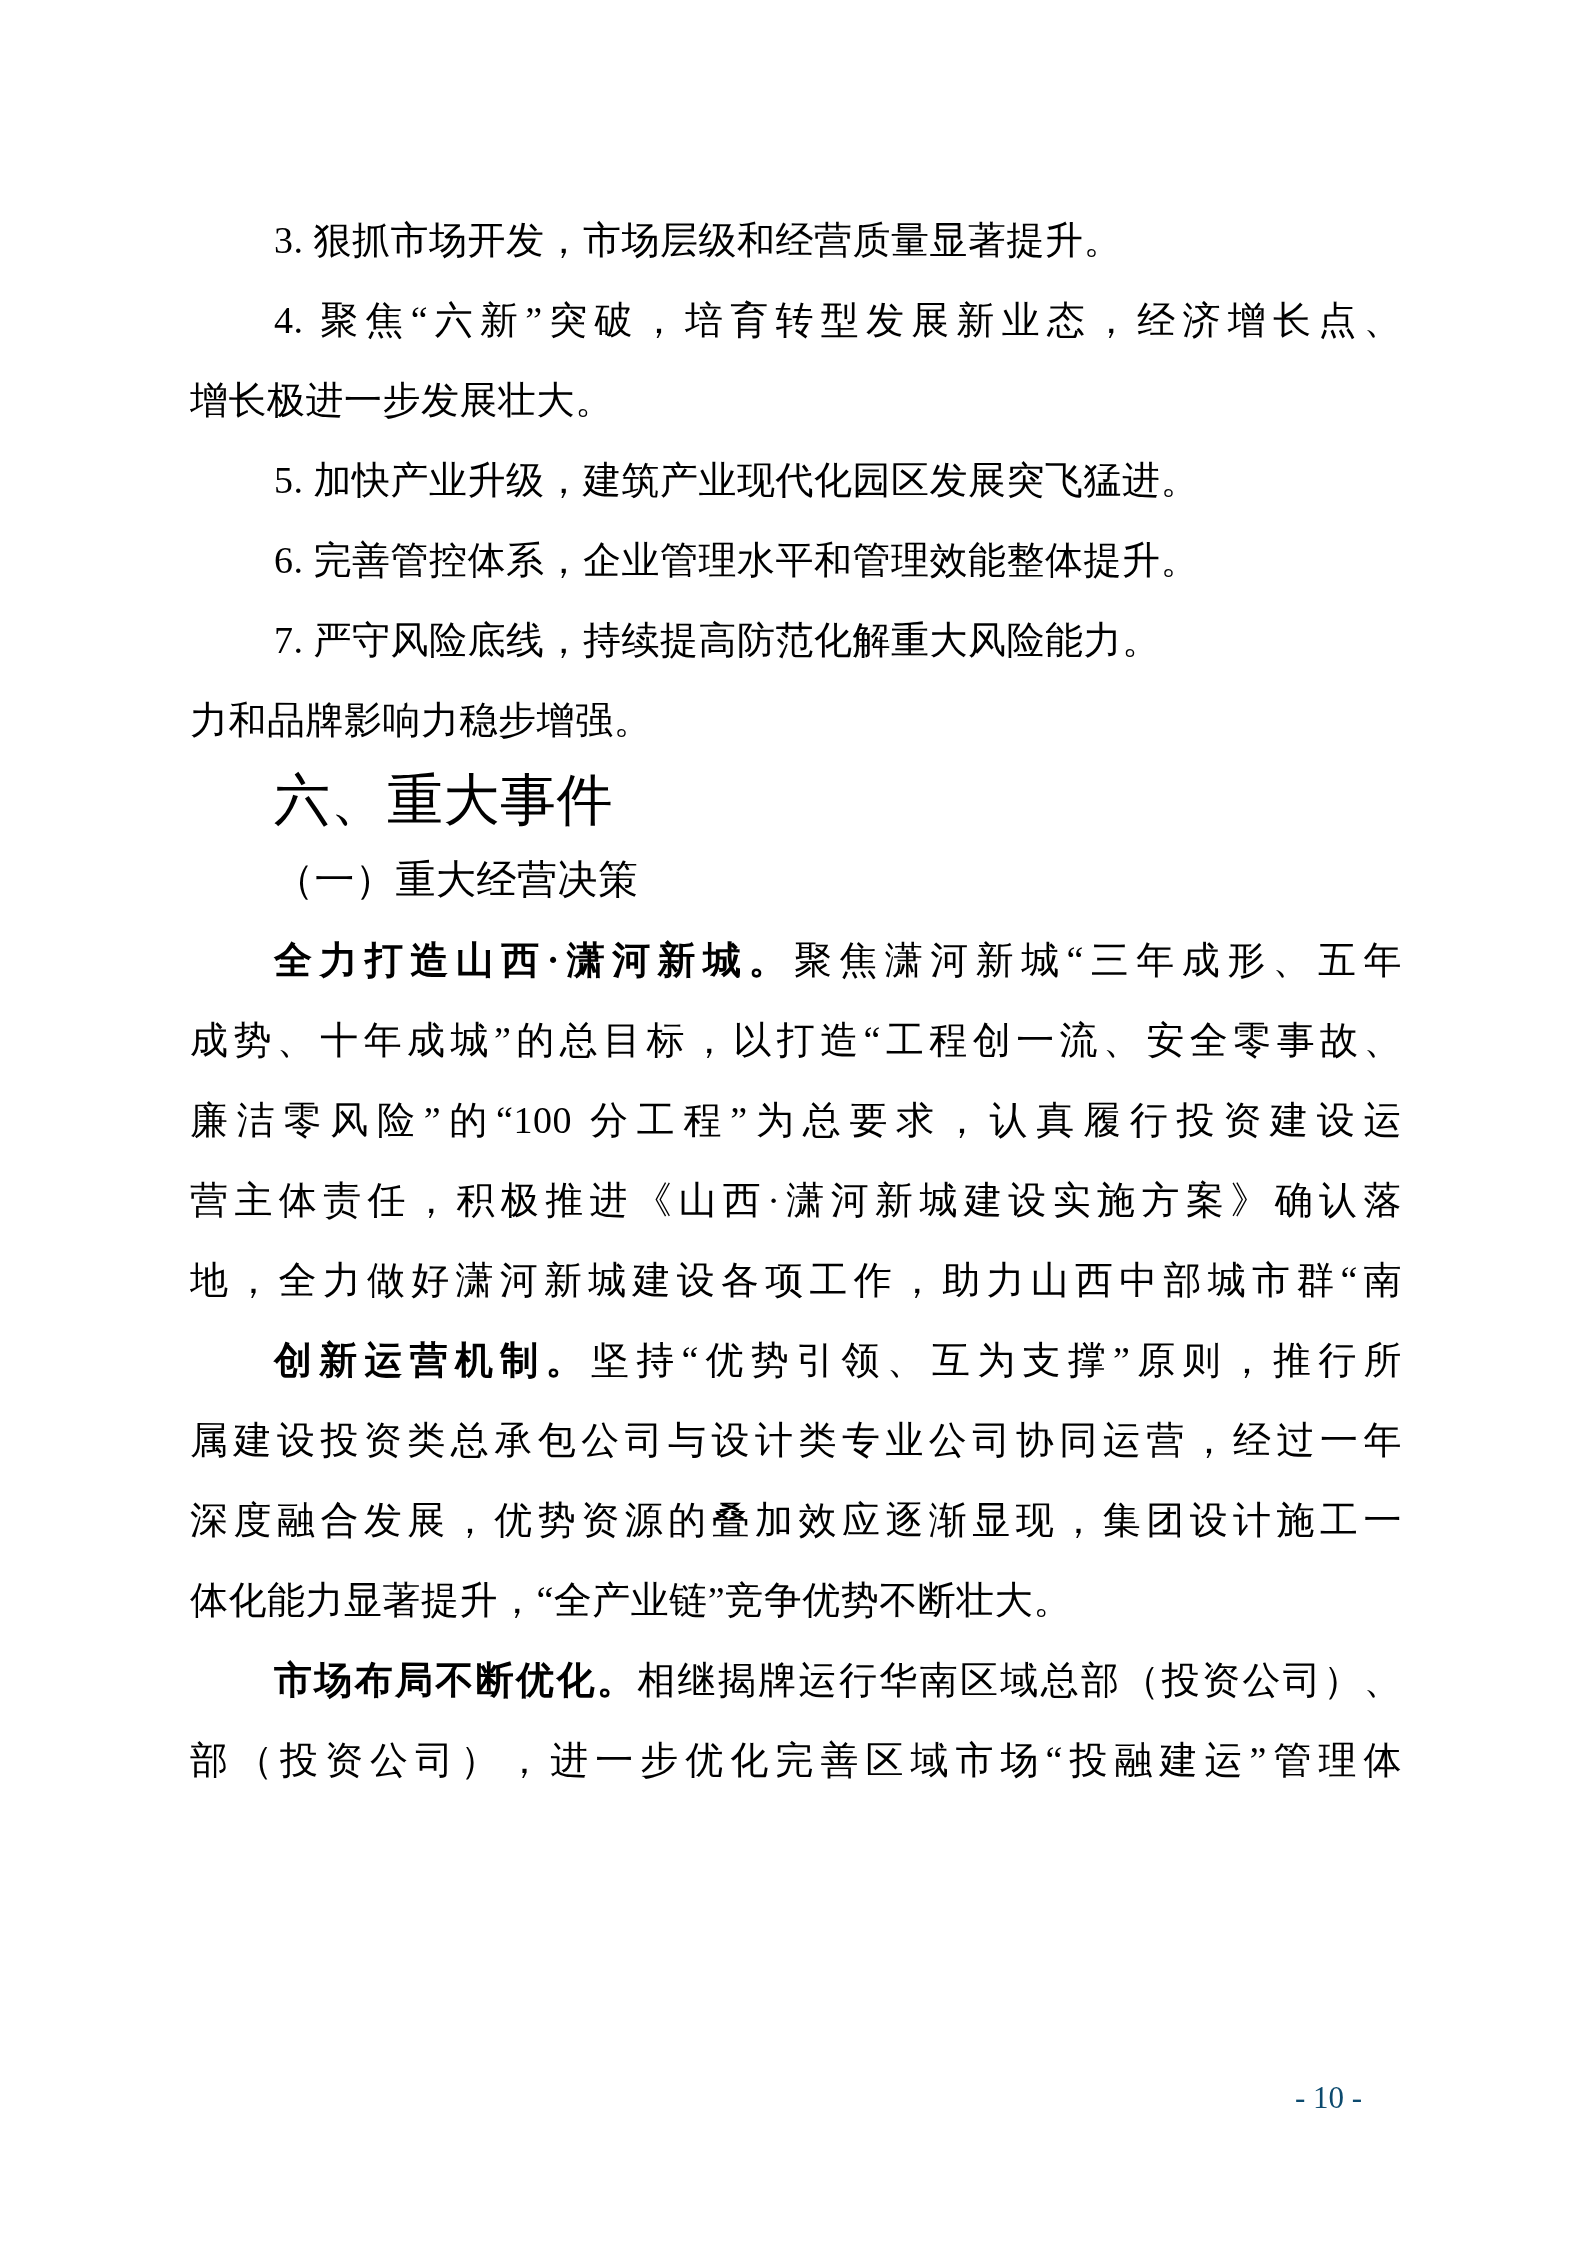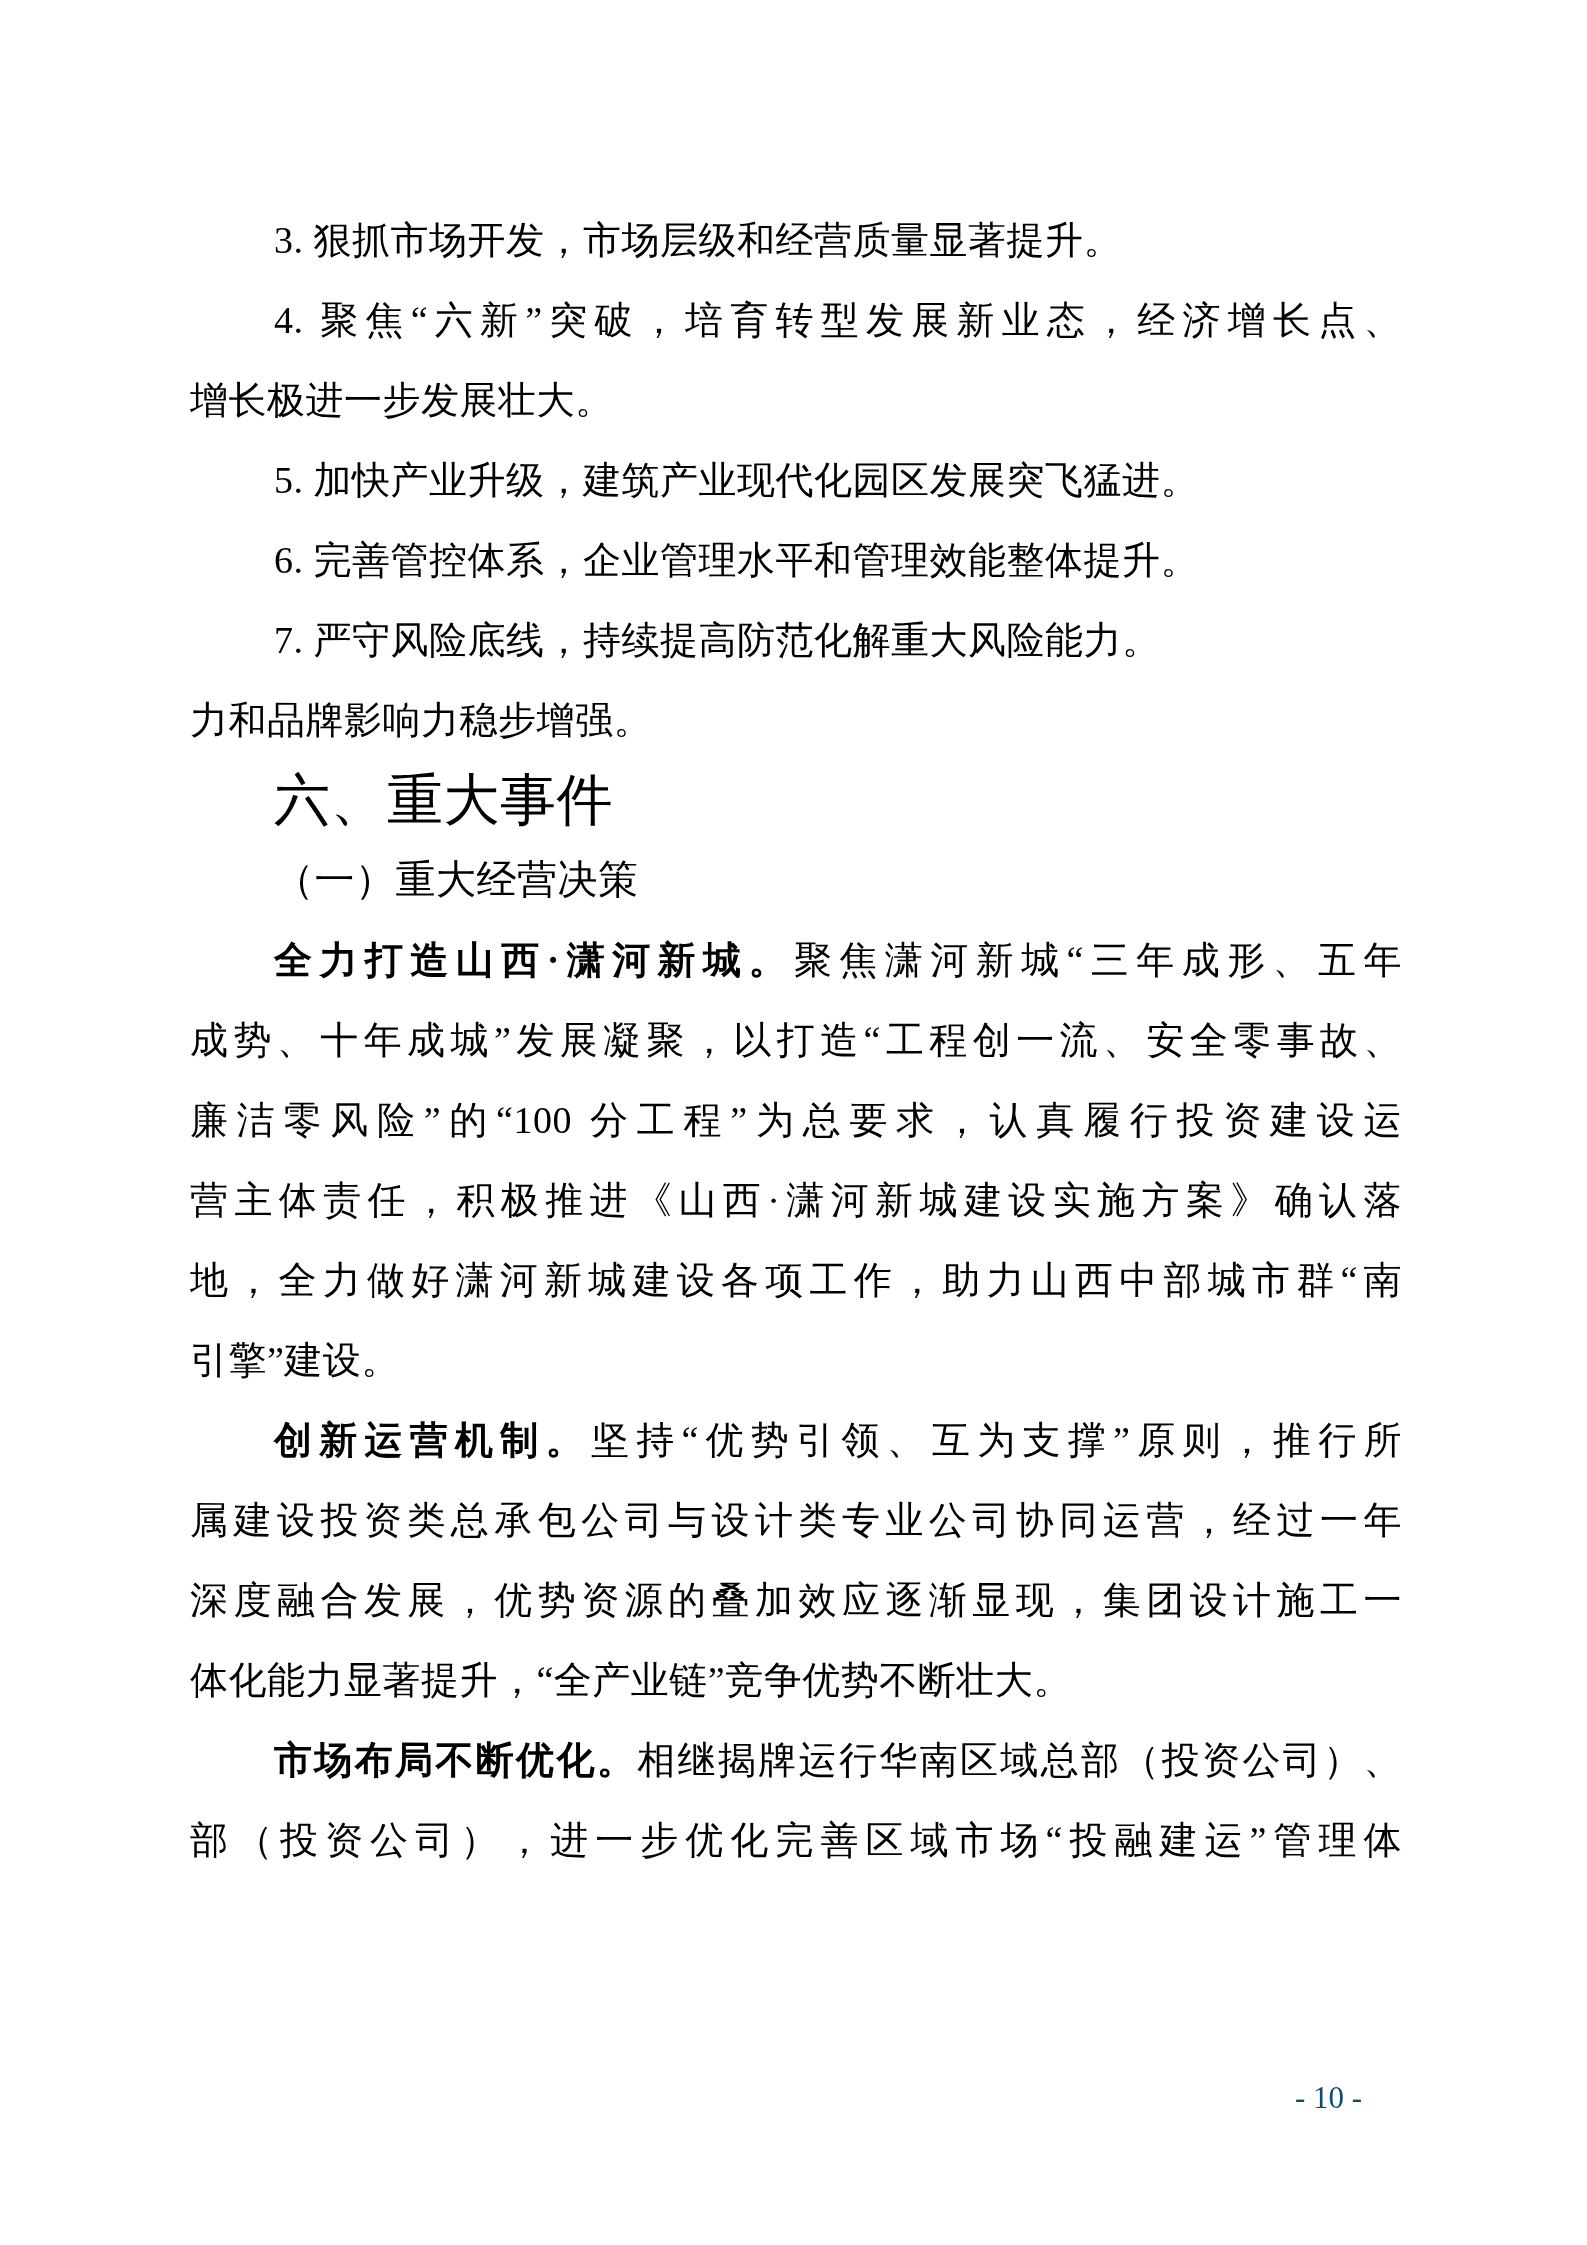--- a/index.html
+++ b/index.html
@@ -55,25 +55,24 @@
     <div class="line indent">3. 狠抓市场开发，市场层级和经营质量显著提升。</div>
     <div class="line indent fill">4. 聚焦“六新”突破，培育转型发展新业态，经济增长点、</div>
     <div class="line">增长极进一步发展壮大。</div>
     <div class="line indent">5. 加快产业升级，建筑产业现代化园区发展突飞猛进。</div>
     <div class="line indent">6. 完善管控体系，企业管理水平和管理效能整体提升。</div>
     <div class="line indent">7. 严守风险底线，持续提高防范化解重大风险能力。</div>
     <div class="line">力和品牌影响力稳步增强。</div>
     <div class="line indent heading">六、重大事件</div>
     <div class="line indent subheading">（一）重大经营决策</div>
     <div class="line indent fill"><span class="lead">全力打造山西·潇河新城。</span><span>聚焦潇河新城“三年成形、五年</span></div>
-    <div class="line fill">成势、十年成城”发展凝聚，以打造“工程创一流、安全零事故、</div>
+    <div class="line fill">成势、十年成城”的总目标，以打造“工程创一流、安全零事故、</div>
     <div class="line fill">廉洁零风险”的“100 分工程”为总要求，认真履行投资建设运</div>
     <div class="line fill">营主体责任，积极推进《山西·潇河新城建设实施方案》确认落</div>
     <div class="line fill">地，全力做好潇河新城建设各项工作，助力山西中部城市群“南</div>
-    <div class="line">引擎”建设。</div>
     <div class="line indent fill"><span class="lead">创新运营机制。</span><span>坚持“优势引领、互为支撑”原则，推行所</span></div>
     <div class="line fill">属建设投资类总承包公司与设计类专业公司协同运营，经过一年</div>
     <div class="line fill">深度融合发展，优势资源的叠加效应逐渐显现，集团设计施工一</div>
     <div class="line">体化能力显著提升，“全产业链”竞争优势不断壮大。</div>
     <div class="line indent fill"><span class="lead">市场布局不断优化。</span><span>相继揭牌运行华南区域总部（投资公司）、</span></div>
     <div class="line fill">部（投资公司），进一步优化完善区域市场“投融建运”管理体</div>
   </div>
   <div class="page-footer">- 10 -</div>
 </div>
 

